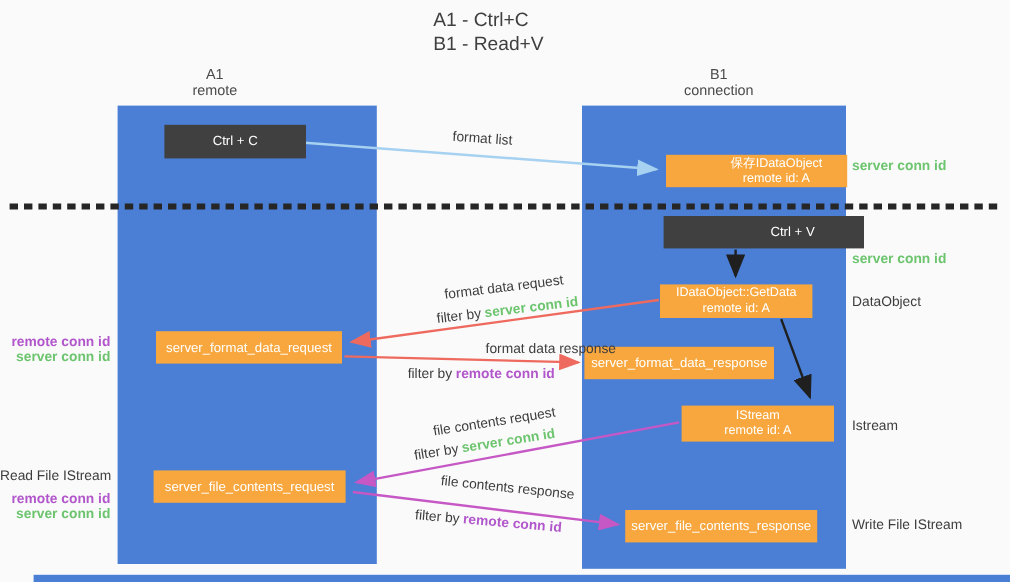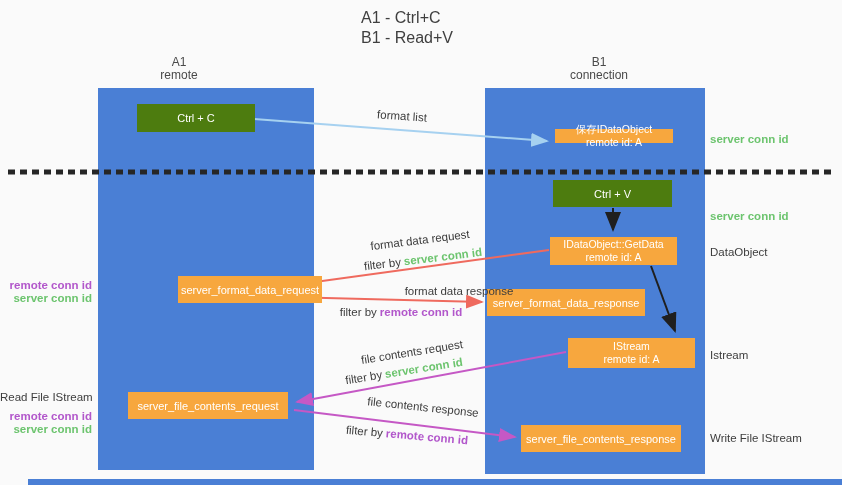--- a/index.html
+++ b/index.html
@@ -15,28 +15,28 @@
   
   .title{position:absolute; left:407px; top:8px; transform:translateX(-50%); 
          font-size:16px; line-height:20px; color:#3f3f3f;}
   .col-header{position:absolute; transform:translateX(-50%); text-align:center;
               font-size:12px; line-height:13px; color:#4a4a4a; top:56px; white-space:nowrap;}
   .col-header.a{left:179px;} .col-header.b{left:599px;}
 
   
   .node{position:absolute; display:flex; align-items:center; justify-content:center;
         color:#fff; text-align:center; white-space:nowrap;}
-  .node.green{background:#4d7c0f; font-size:11px;text-align:center;}
+  .node.green{background:#404040; font-size:11px;text-align:center;}
   .node.orange{background:#f7a73e; font-size:11px;}
   .node .two{line-height:13px; font-size:10.5px;}
   #box-ctrl-c{left:137px; top:104px; width:118px; height:28px;}
-  #box-save{left:555px; top:129px; width:118px; height:14px;}
-  #box-ctrl-v{left:553px; top:180px; width:119px; height:27px;}
+  #box-save{left:555px; top:129px; width:118px; height:27px;padding-left:33px;}
+  #box-ctrl-v{left:553px; top:180px; width:119px; height:27px;padding-left:48px;}
   #box-getdata{left:550px; top:237px; width:127px; height:28px;}
-  #box-format-req{left:130px; top:276px; width:144px; height:27px;margin-left:48px;}
+  #box-format-req{left:130px; top:276px; width:155px; height:27px;}
   #box-format-resp{left:487px; top:289px; width:158px; height:27px;}
   #box-istream{left:568px; top:338px; width:127px; height:30px;}
   #box-file-req{left:128px; top:392px; width:160px; height:27px;}
   #box-file-resp{left:521px; top:425px; width:160px; height:27px;}
 
   
   .alabel{position:absolute; font-size:11.5px; color:#3d3d3d; white-space:nowrap;
           transform-origin:center;}
   .alabel .g{color:#6cc46e; font-weight:bold;}
   .alabel .p{color:#b257cb; font-weight:bold;}

